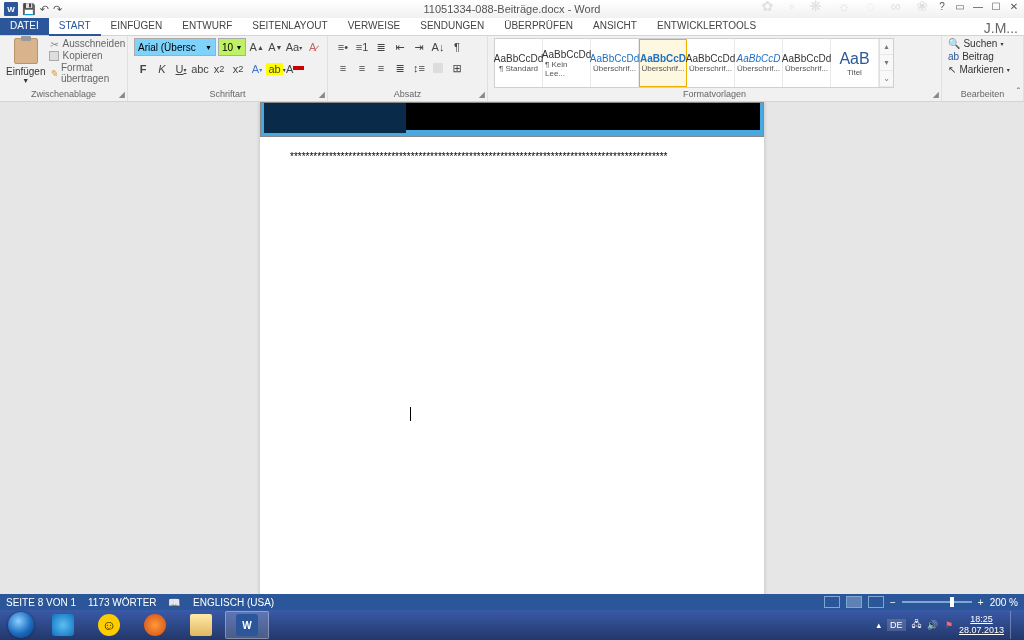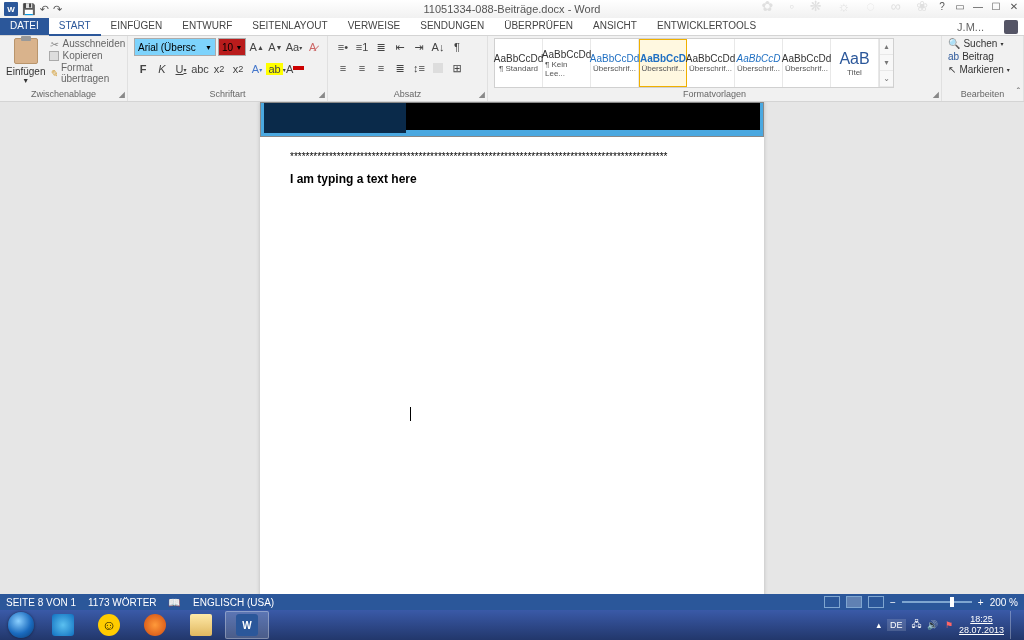--- a/index.html
+++ b/index.html
@@ -12,42 +12,42 @@
 .titlebar .title { position: absolute; left: 50%; transform: translateX(-50%); }
 .titlebar .wincontrols { position: absolute; right: 2px; top: 0; display: flex; gap: 2px; align-items: center; }
 .titlebar .wincontrols span { width: 16px; height: 12px; display: flex; align-items: center; justify-content: center; font-size: 10px; }
 .decor { position: absolute; right: 90px; top: -2px; color: #e0e0e0; font-size: 14px; letter-spacing: 6px; pointer-events: none; }
 
 
 .tabs { height: 18px; background: #fff; border-bottom: 1px solid #d4d4d4; display: flex; font-size: 10px; }
 .tab { padding: 2px 10px; color: #444; text-transform: uppercase; cursor: pointer; }
 .tab.file { background: #2b579a; color: #fff; }
 .tab.active { color: #2b579a; border-bottom: 2px solid #2b579a; margin-bottom: -1px; }
-.tabs .user { margin-left: auto; padding: 2px 6px; font-size: 11px; color: #666; display:flex; align-items:center; gap:20px;}
+.tabs .user { margin-left: auto; padding: 2px 6px; font-size: 14px; color: #666; display:flex; align-items:center; gap:5px;flex-direction:column;}
 .tabs .user .av { width:14px; height:14px; background:#556; border-radius:2px; }
 
 
 .ribbon { height: 66px; background: #f1f1f1; border-bottom: 1px solid #d4d4d4; display: flex; position: relative; }
 .group { border-right: 1px solid #e0e0e0; padding: 2px 6px 0 6px; display: flex; flex-direction: column; height: 100%; }
 .group-label { font-size: 9px; color: #666; text-align: center; margin-top: auto; padding-bottom: 2px; position: relative; }
 .group-label .launcher { position: absolute; right: -4px; bottom: 2px; font-size: 8px; color: #888; }
 .group-body { display: flex; gap: 4px; flex: 1; }
 
 
 .paste { width: 40px; display: flex; flex-direction: column; align-items: center; font-size: 10px; color: #333; }
 .paste-icon { width: 24px; height: 26px; background: #d9b38c; border: 1px solid #b9956c; border-radius: 2px; position: relative; margin-bottom: 2px; }
 .paste-icon:before { content: ""; position: absolute; top: -3px; left: 6px; width: 10px; height: 5px; background: #999; border-radius: 1px; }
 .cliplist { display: flex; flex-direction: column; font-size: 10px; color: #666; gap: 1px; }
 .cliplist span { display: flex; gap: 3px; align-items: center; }
 .cliplist .ic { width: 10px; height: 10px; display: inline-block; }
 
 
 .font-row1 { display: flex; gap: 2px; align-items: center; }
 .font-sel { width: 88px; height: 18px; border: 1px solid #ababab; background: #7dd3fc; font-size: 10px; padding: 0 3px; display: flex; align-items: center; }
-.size-sel { width: 30px; height: 18px; border: 1px solid #ababab; background: #b91c1c; font-size: 10px; padding: 0 3px; display: flex; align-items: center; }
+.size-sel { width: 30px; height: 18px; border: 1px solid #ababab; background: #bef264; font-size: 10px; padding: 0 3px; display: flex; align-items: center; }
 .btn-sm { width: 18px; height: 18px; display: flex; align-items: center; justify-content: center; font-size: 11px; color: #444; }
 .font-row2 { display: flex; gap: 1px; align-items: center; margin-top: 3px; }
 .font-row2 .btn-sm { width: 18px; height: 20px; }
 .btn-sm.bold { font-weight: bold; }
 .btn-sm.ital { font-style: italic; }
 .btn-sm.und { text-decoration: underline; }
 .color-box { width: 14px; height: 4px; display: block; margin-top: -2px; }
 
 
 .para-row { display: flex; gap: 1px; }
@@ -295,21 +295,20 @@
   <span class="collapse">ˆ</span>
 </div>
 
 <div class="docarea">
   <div class="page">
     <div class="imgbox">
       <div class="imgbox-outer"></div>
       <div class="imgbox-inner"></div>
     </div>
     <div class="stars">*************************************************************************************************</div>
-    <div class="doc-bold">I am typing a text here</div>
     <span class="cursor"></span>
   </div>
 </div>
 
 <div class="statusbar">
   <span>SEITE 8 VON 1</span>
   <span>1173 WÖRTER</span>
   <span>📖</span>
   <span>ENGLISCH (USA)</span>
   <div class="right">

